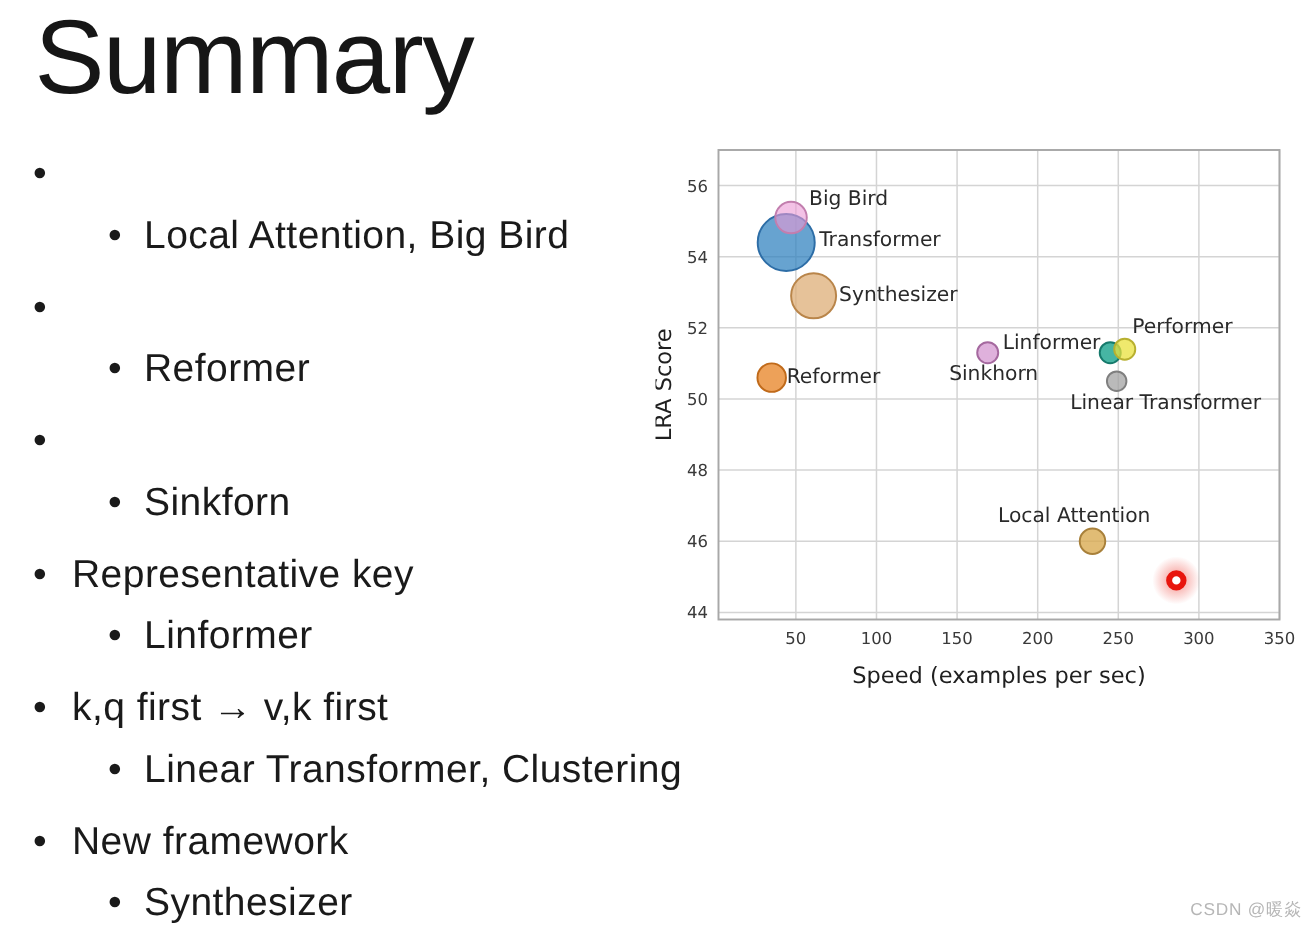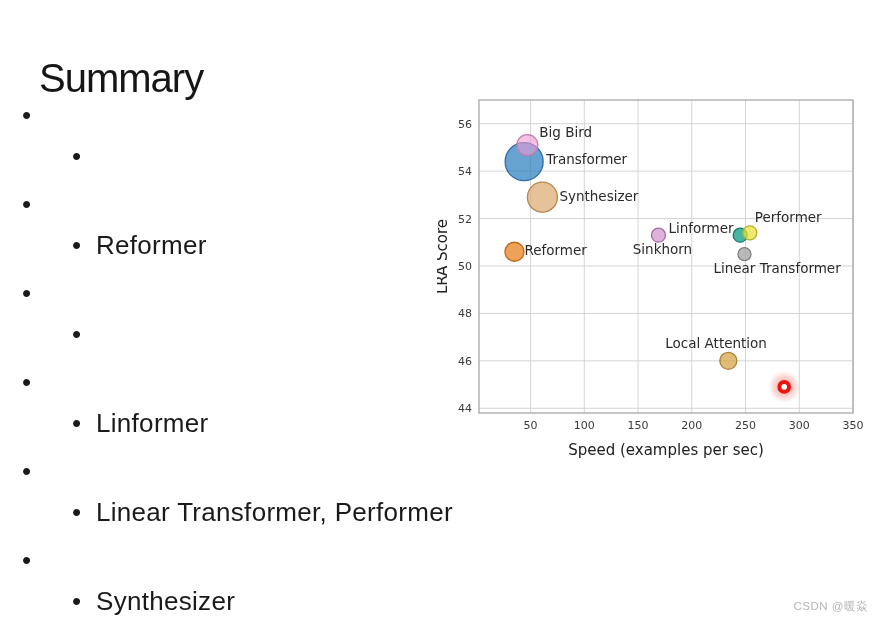--- a/index.html
+++ b/index.html
@@ -1,22 +1,22 @@
 <!DOCTYPE html>
 <html><head>
 <meta charset="utf-8">
 <style>
   html,body{margin:0;padding:0;}
   body{
     width:876px;height:623px;position:relative;overflow:hidden;
     background:#ffffff;font-family:"Liberation Sans",sans-serif;
   }
   .title{
-    position:absolute;left:39px;top:8px;font-size:40px;line-height:60px;
-    color:#161616;letter-spacing:-1px;font-weight:400;margin-top:40px;
+    position:absolute;left:23px;top:8px;font-size:70px;line-height:60px;
+    color:#161616;letter-spacing:-1px;font-weight:400;
   }
   .bullets{position:absolute;left:0;top:99px;width:515px;}
   .row{position:relative;font-size:26px;line-height:32px;height:32px;
        color:#1a1a1a;letter-spacing:.3px;white-space:nowrap;}
   .row .b{position:absolute;top:0;}
   .row.l1{padding-left:48px;margin-top:16px;}
   .row.l1 .b{left:22px;}
   .row.l2{padding-left:96px;margin-top:9px;}
   .row.l2 .b{left:72px;}
   .bullets .row:first-child{margin-top:0;}
@@ -33,30 +33,30 @@
     color:#b6b6b6;letter-spacing:.5px;text-align:right;
   }
 </style>
 </head>
 <body>
 
 <div class="title">Summary</div>
 
 <div class="bullets">
   <div class="row l1"><span class="b">•</span></div>
-  <div class="row l2"><span class="b">•</span></div>
+  <div class="row l2"><span class="b">•</span><span>Local Attention, Big Bird</span></div>
   <div class="row l1"><span class="b">•</span></div>
   <div class="row l2"><span class="b">•</span><span>Reformer</span></div>
   <div class="row l1"><span class="b">•</span></div>
-  <div class="row l2"><span class="b">•</span></div>
-  <div class="row l1"><span class="b">•</span></div>
+  <div class="row l2"><span class="b">•</span><span>Sinkforn</span></div>
+  <div class="row l1"><span class="b">•</span><span>Representative key</span></div>
   <div class="row l2"><span class="b">•</span><span>Linformer</span></div>
-  <div class="row l1"><span class="b">•</span></div>
-  <div class="row l2"><span class="b">•</span><span>Linear Transformer, Performer</span></div>
-  <div class="row l1"><span class="b">•</span></div>
+  <div class="row l1"><span class="b">•</span><span>k,q first → v,k first</span></div>
+  <div class="row l2"><span class="b">•</span><span>Linear Transformer, Clustering</span></div>
+  <div class="row l1"><span class="b">•</span><span>New framework</span></div>
   <div class="row l2"><span class="b">•</span><span>Synthesizer</span></div>
 </div>
 
 <div id="chart-wrap">
   <svg id="chart-svg" width="438" height="372">
     <defs>
       <radialGradient id="redglow">
         <stop offset="0%" stop-color="rgba(235,35,25,0.50)"></stop>
         <stop offset="45%" stop-color="rgba(235,35,25,0.28)"></stop>
         <stop offset="100%" stop-color="rgba(235,35,25,0)"></stop>

